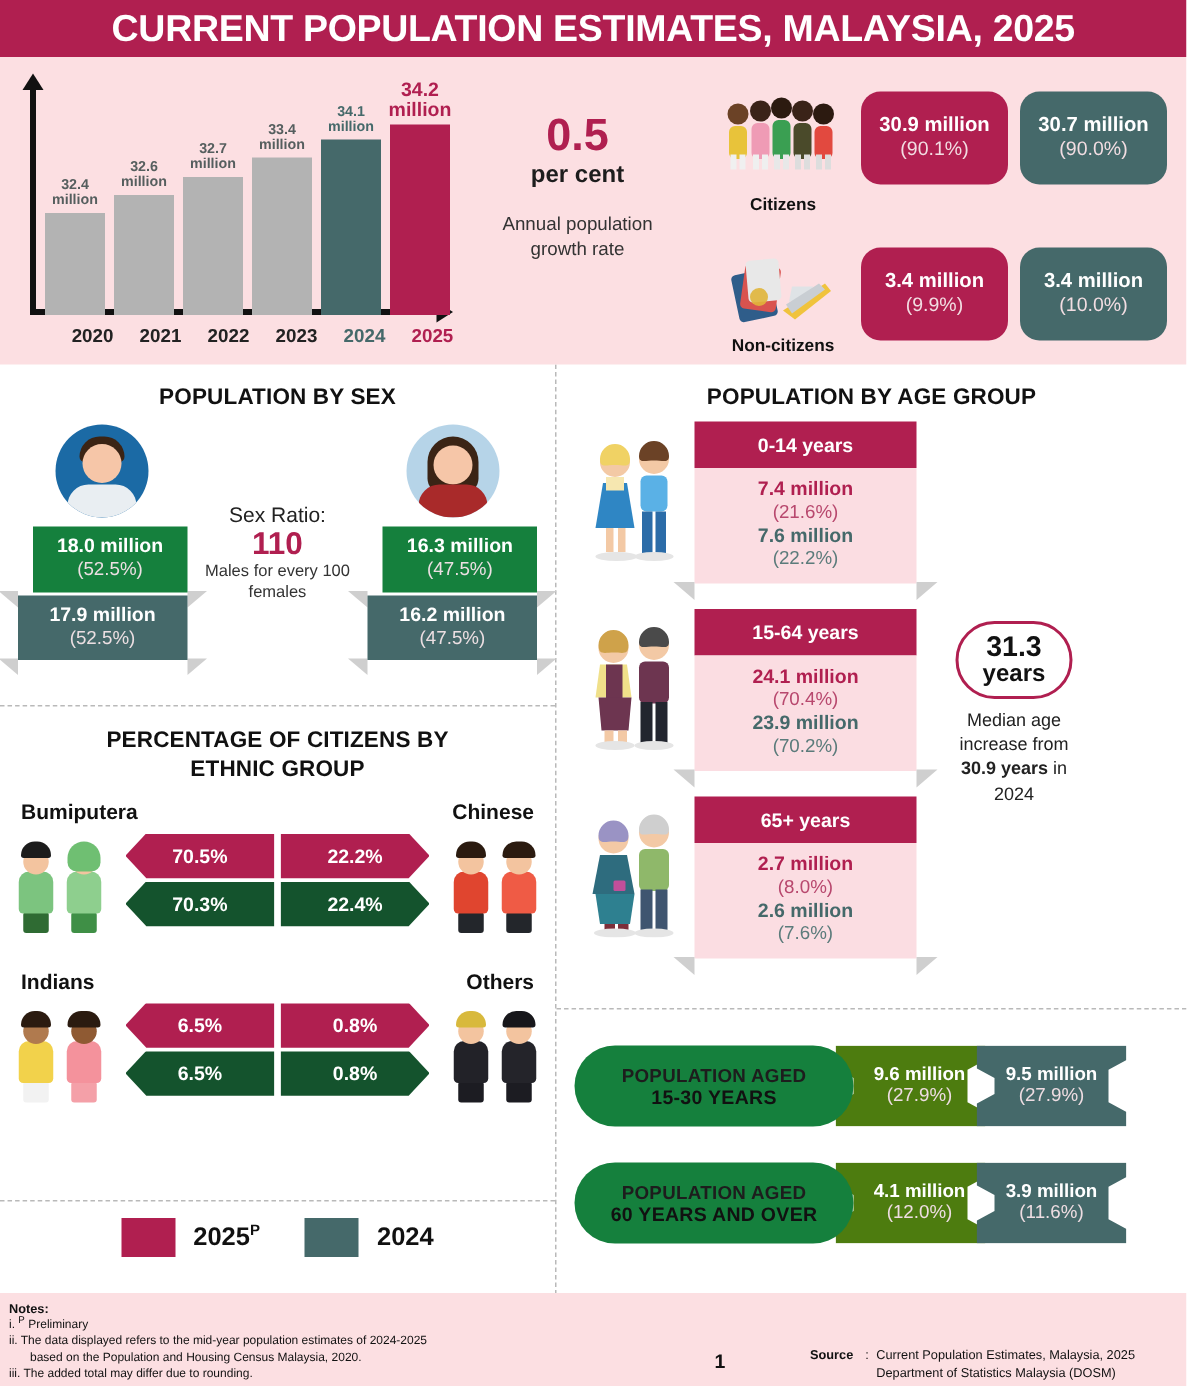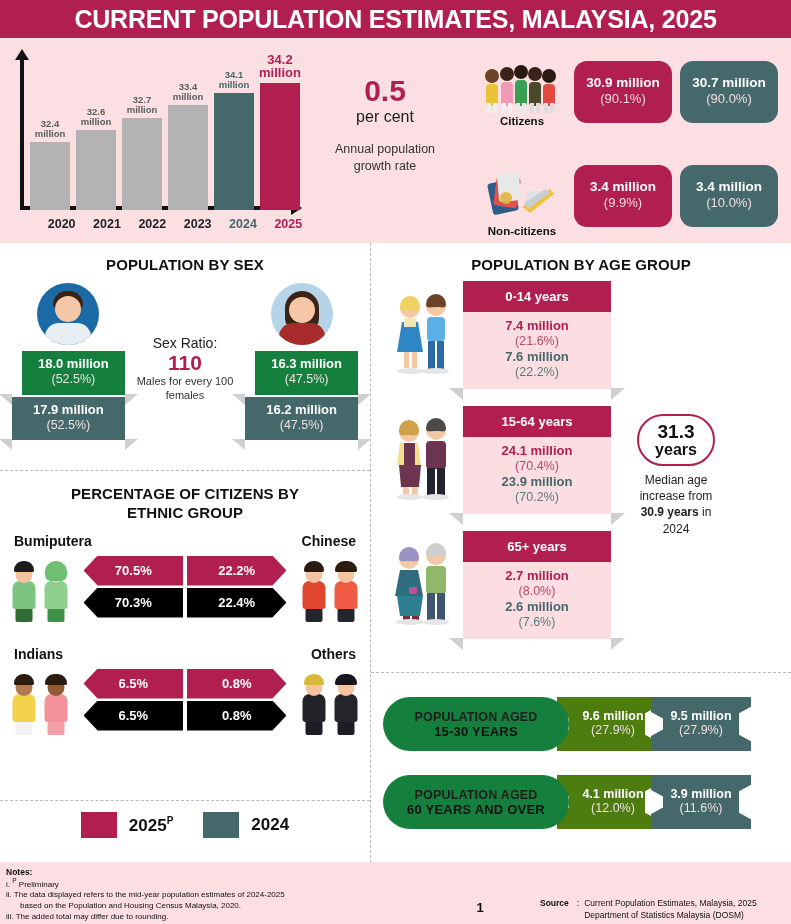--- a/index.html
+++ b/index.html
@@ -51,21 +51,21 @@
   .axis-x { position: absolute; left: 20px; bottom: 33px; height: 4px; width: 272px; background: #111; }
   .axis-x::after { content:""; position:absolute; right:-10px; top:-5px; border-top:7px solid transparent; border-bottom:7px solid transparent; border-left:11px solid #111; }
   .xticks { position: absolute; left: 30px; bottom: 12px; width: 278px; display: flex; gap: 6px; padding-left:12px; }
   .xtick { width: 40px; text-align: center; font-size: 12.5px; font-weight: bold; color: #222; }
   .xtick.t { color: #45696a; }
   .xtick.c { color: #b01f50; }
 
   
   .growth { width: 150px; padding-top: 38px; text-align: center; }
   .growth-num { font-size: 30px; font-weight: bold; color: #b01f50; line-height: 1; }
-  .growth-unit { font-size: 16px; font-weight: normal; color: #1d1d1d; margin-top: 2px; }
+  .growth-unit { font-size: 16px; font-weight: bold; color: #1d1d1d; margin-top: 2px; }
   .growth-desc { font-size: 12.5px; color: #333; margin-top: 15px; line-height: 1.35; }
 
   
   .cit-panel { flex: 1; position: relative; padding: 8px 6px 0 14px; }
   .cit-row { display: flex; align-items: center; height: 92px; }
   .cit-ico { width: 92px; text-align: center; }
   .cit-ico-label { font-size: 11.5px; font-weight: bold; color: #111; margin-top: 1px; }
   .card { width: 98px; height: 62px; border-radius: 13px; margin-left: 8px;
           display:flex; flex-direction:column; align-items:center; justify-content:center; }
   .card.c { background: #b01f50; }
@@ -122,21 +122,21 @@
   .ppl { width: 80px; height: 70px; display:flex; justify-content:center; gap:2px; align-items:flex-end; }
   .person { width: 30px; height: 62px; position: relative; }
   .p-head { position:absolute; top:6px; left:50%; transform:translateX(-50%); width:17px; height:17px; border-radius:50%; background:#f3c49f; z-index:2; }
   .p-hair { position:absolute; top:1px; left:50%; transform:translateX(-50%); width:20px; height:11px; border-radius:10px 10px 2px 2px; background:#2b1b10; z-index:3; }
   .p-body { position:absolute; top:21px; left:50%; transform:translateX(-50%); width:23px; height:28px; border-radius:7px 7px 3px 3px; }
   .p-legs { position:absolute; bottom:0; left:50%; transform:translateX(-50%); width:17px; height:14px; background:#33414d; border-radius:2px; }
   .arrows { width: 100px; }
   .arw { height: 30px; display:flex; align-items:center; justify-content:center;
          color:#fff; font-size:13px; font-weight:bold; }
   .arw.c { background:#b01f50; }
-  .arw.t { background:#000000; }
+  .arw.t { background:#14532d; }
   .arw.pL { clip-path: polygon(14px 0, 100% 0, 100% 100%, 14px 100%, 0 50%); }
   .arw.pR { clip-path: polygon(0 0, calc(100% - 14px) 0, 100% 50%, calc(100% - 14px) 100%, 0 100%); }
   .arw-gap { height: 2px; }
 
   
   .legend { height: 48px; display:flex; align-items:center; justify-content:center; gap:30px; }
   .lg-item { display:flex; align-items:center; gap:12px; }
   .lg-sw { width: 36px; height: 26px; }
   .lg-sw.c { background:#b01f50; }
   .lg-sw.t { background:#45696a; }
@@ -284,21 +284,21 @@
       </div>
       <div class="card c">
         <div class="card-v">30.9 million</div>
         <div class="card-p">(90.1%)</div>
       </div>
       <div class="card t">
         <div class="card-v">30.7 million</div>
         <div class="card-p">(90.0%)</div>
       </div>
     </div>
-    <div style="position:absolute;left:16px;top:76px;width:92px;text-align:center" class="cit-ico-label">Citizens</div>
+    <div style="position:absolute;left:16px;top:92px;width:92px;text-align:center" class="cit-ico-label">Citizens</div>
 
     <div class="cit-row" style="margin-top:12px">
       <div class="cit-ico">
         <svg width="72" height="54" viewBox="0 0 72 54" aria-hidden="true">
           <rect x="6" y="14" width="26" height="32" rx="3" fill="#2f5d8a" transform="rotate(-12 19 30)"></rect>
           <rect x="11" y="10" width="24" height="30" rx="3" fill="#d9534f" transform="rotate(8 23 25)"></rect>
           <rect x="14" y="6" width="22" height="28" rx="3" fill="#e8e8e8" transform="rotate(-5 25 20)"></rect>
           <circle cx="22" cy="31" r="6" fill="#e0b53a" opacity=".9"></circle>
           <path d="M38 40 L66 22 L70 27 L46 46 Z" fill="#f0c33c"></path>
           <path d="M44 24 L58 24 L52 34 L42 34 Z" fill="#dfe3e6"></path>

